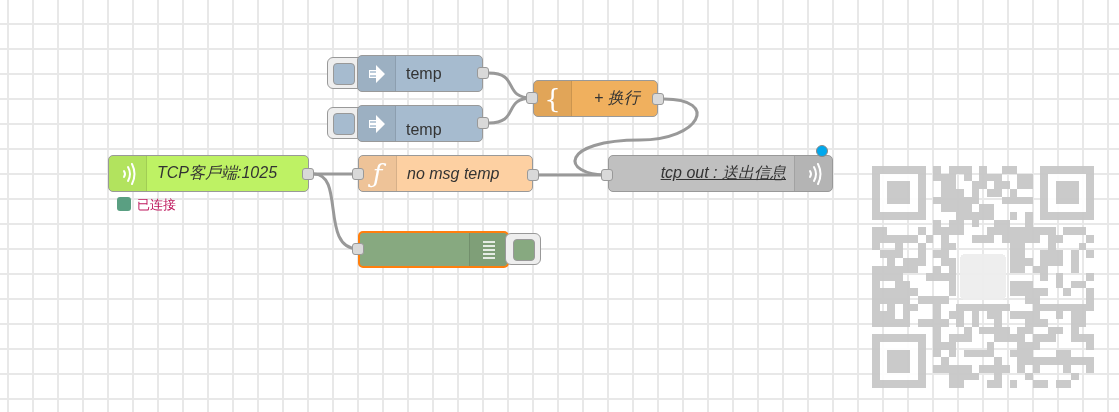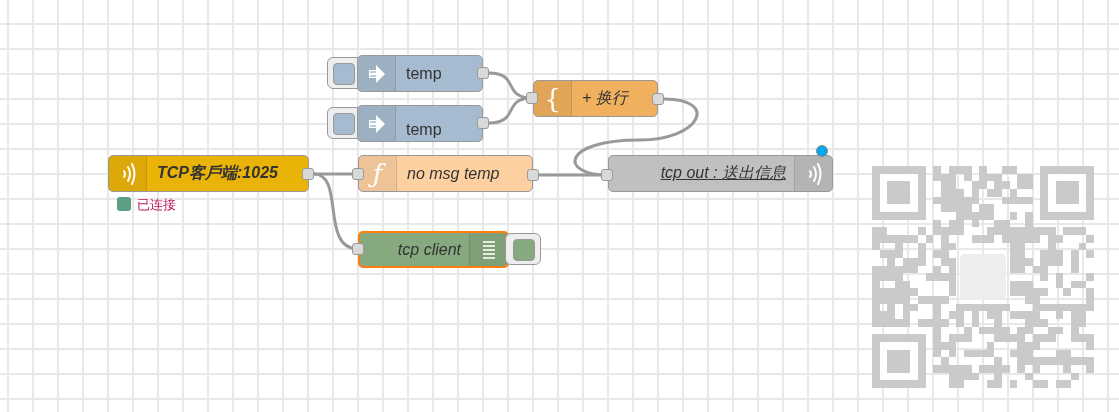--- a/index.html
+++ b/index.html
@@ -114,26 +114,26 @@
       </svg>
   </div>
   <span class="label" style="left:48px;margin-top:12px;">temp</span>
 </div>
 <div class="port" style="left:477px; top:117px;"></div>
 
 <div class="node" style="left:533px; top:80px; width:125px; height:37px; background:#f0b05e;">
   <div class="icon-area left">
     <span style="color:#ffffff; font-size:26px; font-family:'DejaVu Serif', serif; line-height:1;">{</span>
   </div>
-  <span class="label italic" style="left:48px;">+ 换行</span>
+  <span class="label italic" style="left:60px;">+ 换行</span>
 </div>
 <div class="port" style="left:526px; top:92px;"></div>
 <div class="port" style="left:652px; top:93px;"></div>
 
-<div class="node" style="left:108px; top:155px; width:201px; height:37px; background:#eab308;font-weight:bold;">
+<div class="node" style="left:108px; top:155px; width:201px; height:37px; background:#bef264;">
   <div class="icon-area left">
     <svg width="20" height="24" viewBox="0 0 20 24">
         <g fill="none" stroke="#ffffff" stroke-width="2" stroke-linecap="round">
           <path d="M6 9 q2 3 0 6"></path>
           <path d="M10 5 q4 7 0 14"></path>
           <path d="M14 2 q5 10 0 20"></path>
         </g>
       </svg>
   </div>
   <span class="label italic" style="left:48px;">TCP客戶端:1025</span>
@@ -160,21 +160,20 @@
           <path d="M10 5 q4 7 0 14"></path>
           <path d="M14 2 q5 10 0 20"></path>
         </g>
       </svg>
   </div>
 </div>
 <div class="port" style="left:601px; top:169px;"></div>
 <div class="changed-dot" style="left:816px; top:145px; background:#00a8ed;"></div>
 
 <div class="node" style="left:358px; top:231px; width:151px; height:37px; background:#87a980; border:2px solid #ff7f0e;">
-  <span class="label italic" style="right:46px;">tcp client</span>
   <div class="icon-area right">
     <svg width="16" height="22" viewBox="0 0 16 22">
         <g stroke="#ffffff" stroke-width="1.6">
           <line x1="2" y1="3" x2="14" y2="3"></line>
           <line x1="2" y1="7" x2="14" y2="7"></line>
           <line x1="2" y1="11" x2="14" y2="11"></line>
           <line x1="2" y1="15" x2="14" y2="15"></line>
           <line x1="2" y1="19" x2="14" y2="19"></line>
         </g>
       </svg>

